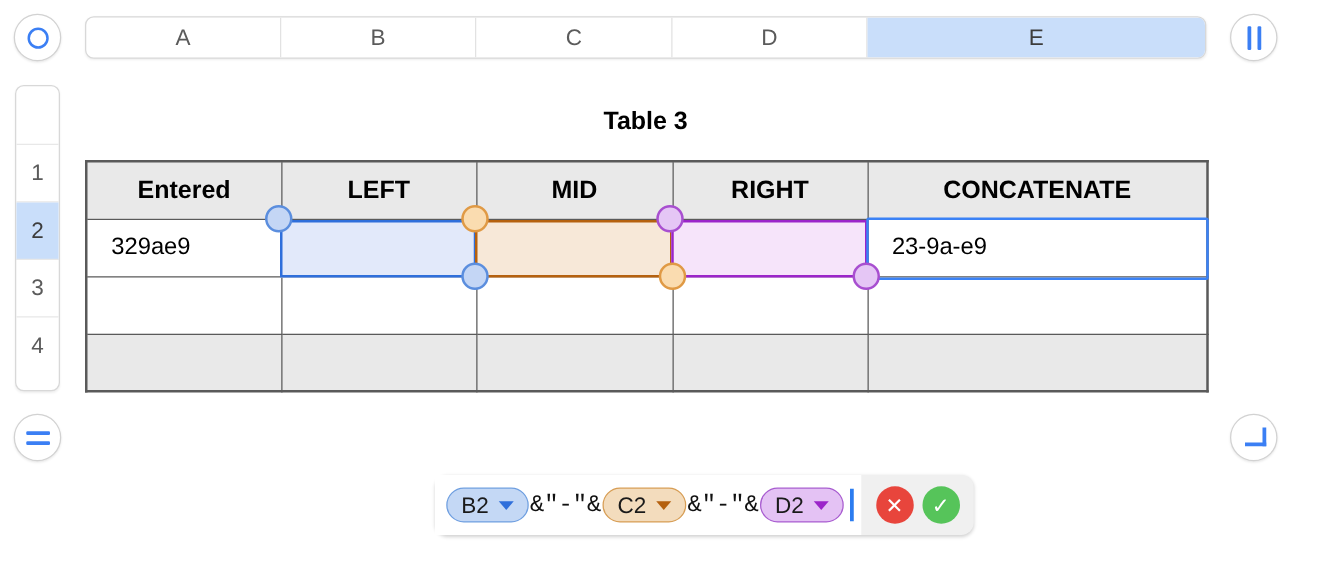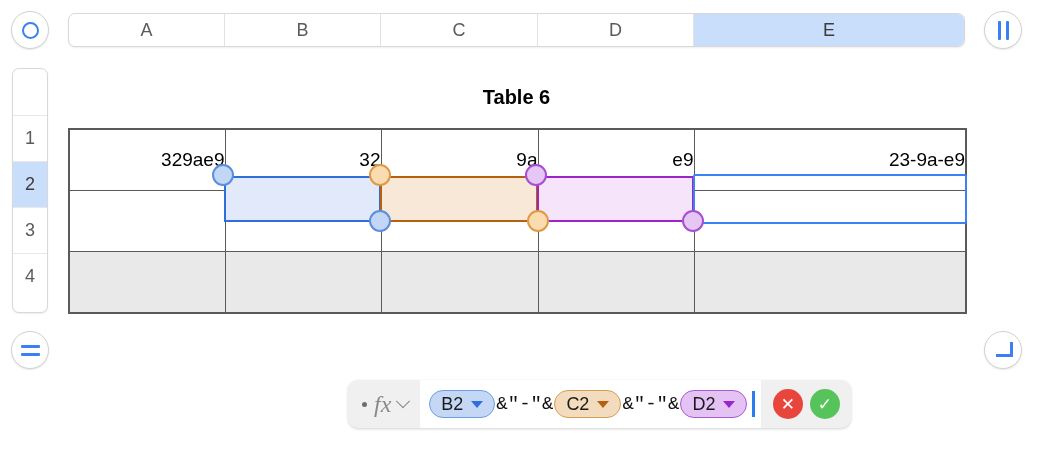--- a/index.html
+++ b/index.html
@@ -142,21 +142,21 @@
   #grid th {
     background: #e9e9e9;
     font-size: 20px;
     font-weight: bold;
     color: #000;
     text-align: center;
   }
   #grid td {
     font-size: 19px;
     color: #000;
-    text-align: right;
+    text-align: left;
     padding-left: 19px;
     vertical-align: middle;
   }
   #grid tr.shaded td { background: #e9e9e9; }
 
   
   #overlay {
     position: absolute;
     left: 0; top: 0;
     width: 1064px; height: 460px;
@@ -316,31 +316,38 @@
 </div>
 
 <div id="row-strip">
   <div class="rowhead" style="height:47px"></div>
   <div class="rowhead" style="height:46px">1</div>
   <div class="rowhead selected" style="height:46px">2</div>
   <div class="rowhead" style="height:46px">3</div>
   <div class="rowhead" style="height:45px">4</div>
 </div>
 
-<div id="table-title">Table 6</div>
+<div id="table-title">Table 3</div>
 
 <table id="grid">
   <colgroup>
     <col style="width:156px">
       <col style="width:156px">
       <col style="width:157px">
       <col style="width:156px">
       <col style="width:272px">
   </colgroup>
   <tbody>
+      <tr>
+    <th>Entered</th>
+    <th>LEFT</th>
+    <th>MID</th>
+    <th>RIGHT</th>
+    <th>CONCATENATE</th>
+  </tr>
   <tr>
     <td>329ae9</td>
     <td>32</td>
     <td>9a</td>
     <td>e9</td>
     <td>23-9a-e9</td>
   </tr>
   <tr>
     <td></td>
     <td></td>
@@ -376,25 +383,20 @@
 
   <div class="handle" style="left:369px; top:164px; background:#fadcb0; border-color:#e09a45;"></div>
   <div class="handle" style="left:527px; top:210px; background:#fadcb0; border-color:#e09a45;"></div>
 
   <div class="handle" style="left:525px; top:164px; background:#e5c6f5; border-color:#a84fd0;"></div>
   <div class="handle" style="left:682px; top:210px; background:#e5c6f5; border-color:#a84fd0;"></div>
 </div>
 
 <div id="formula-bar">
 
-  <div id="fx-group">
-    <span id="fx-dot"></span>
-    <span id="fx-label">fx</span>
-    <span id="fx-chevron"></span>
-  </div>
 
   <div id="formula-field">
     <span class="token" style="background:#c4d8f5; border-color:#6f9fe0;">
       <span>B2</span>
       <span class="caret" style="border-top-color:#2f6fdb;"></span>
     </span>
     <span class="op">&amp;"-"&amp;</span>
     <span class="token" style="background:#f3dcbd; border-color:#d79d54;text-align:center;">
       <span>C2</span>
       <span class="caret" style="border-top-color:#b5610f;"></span>

